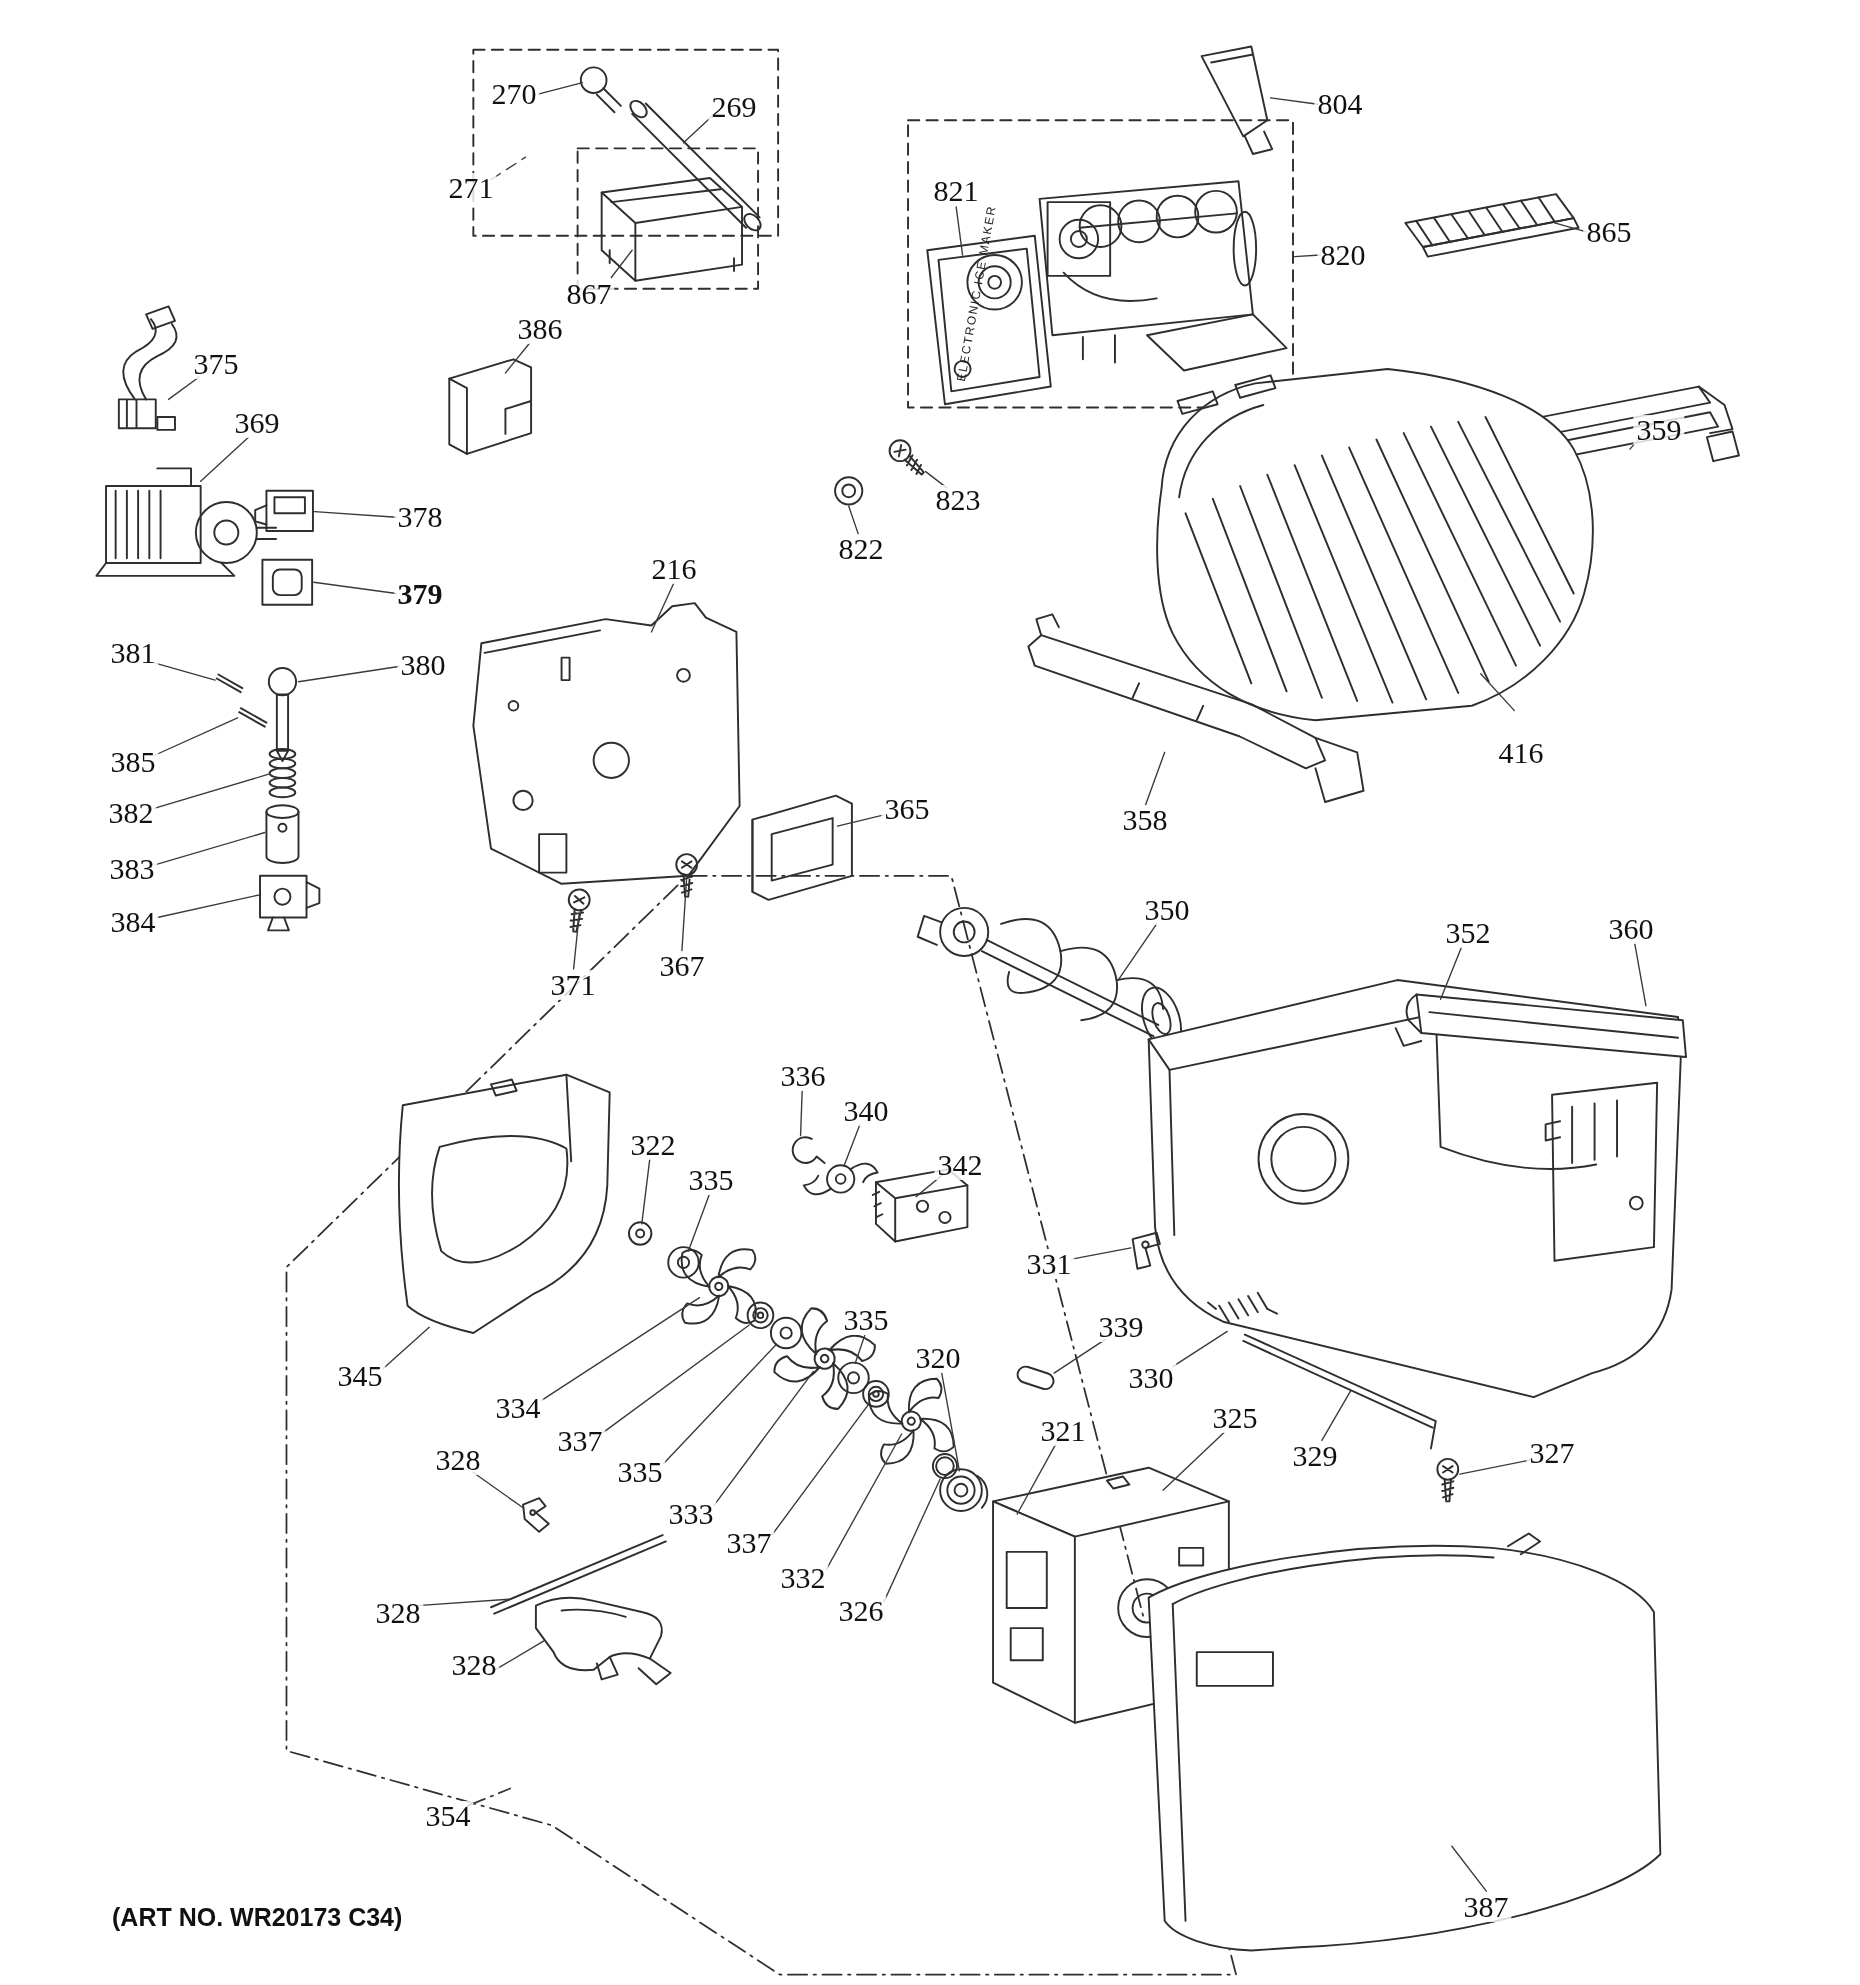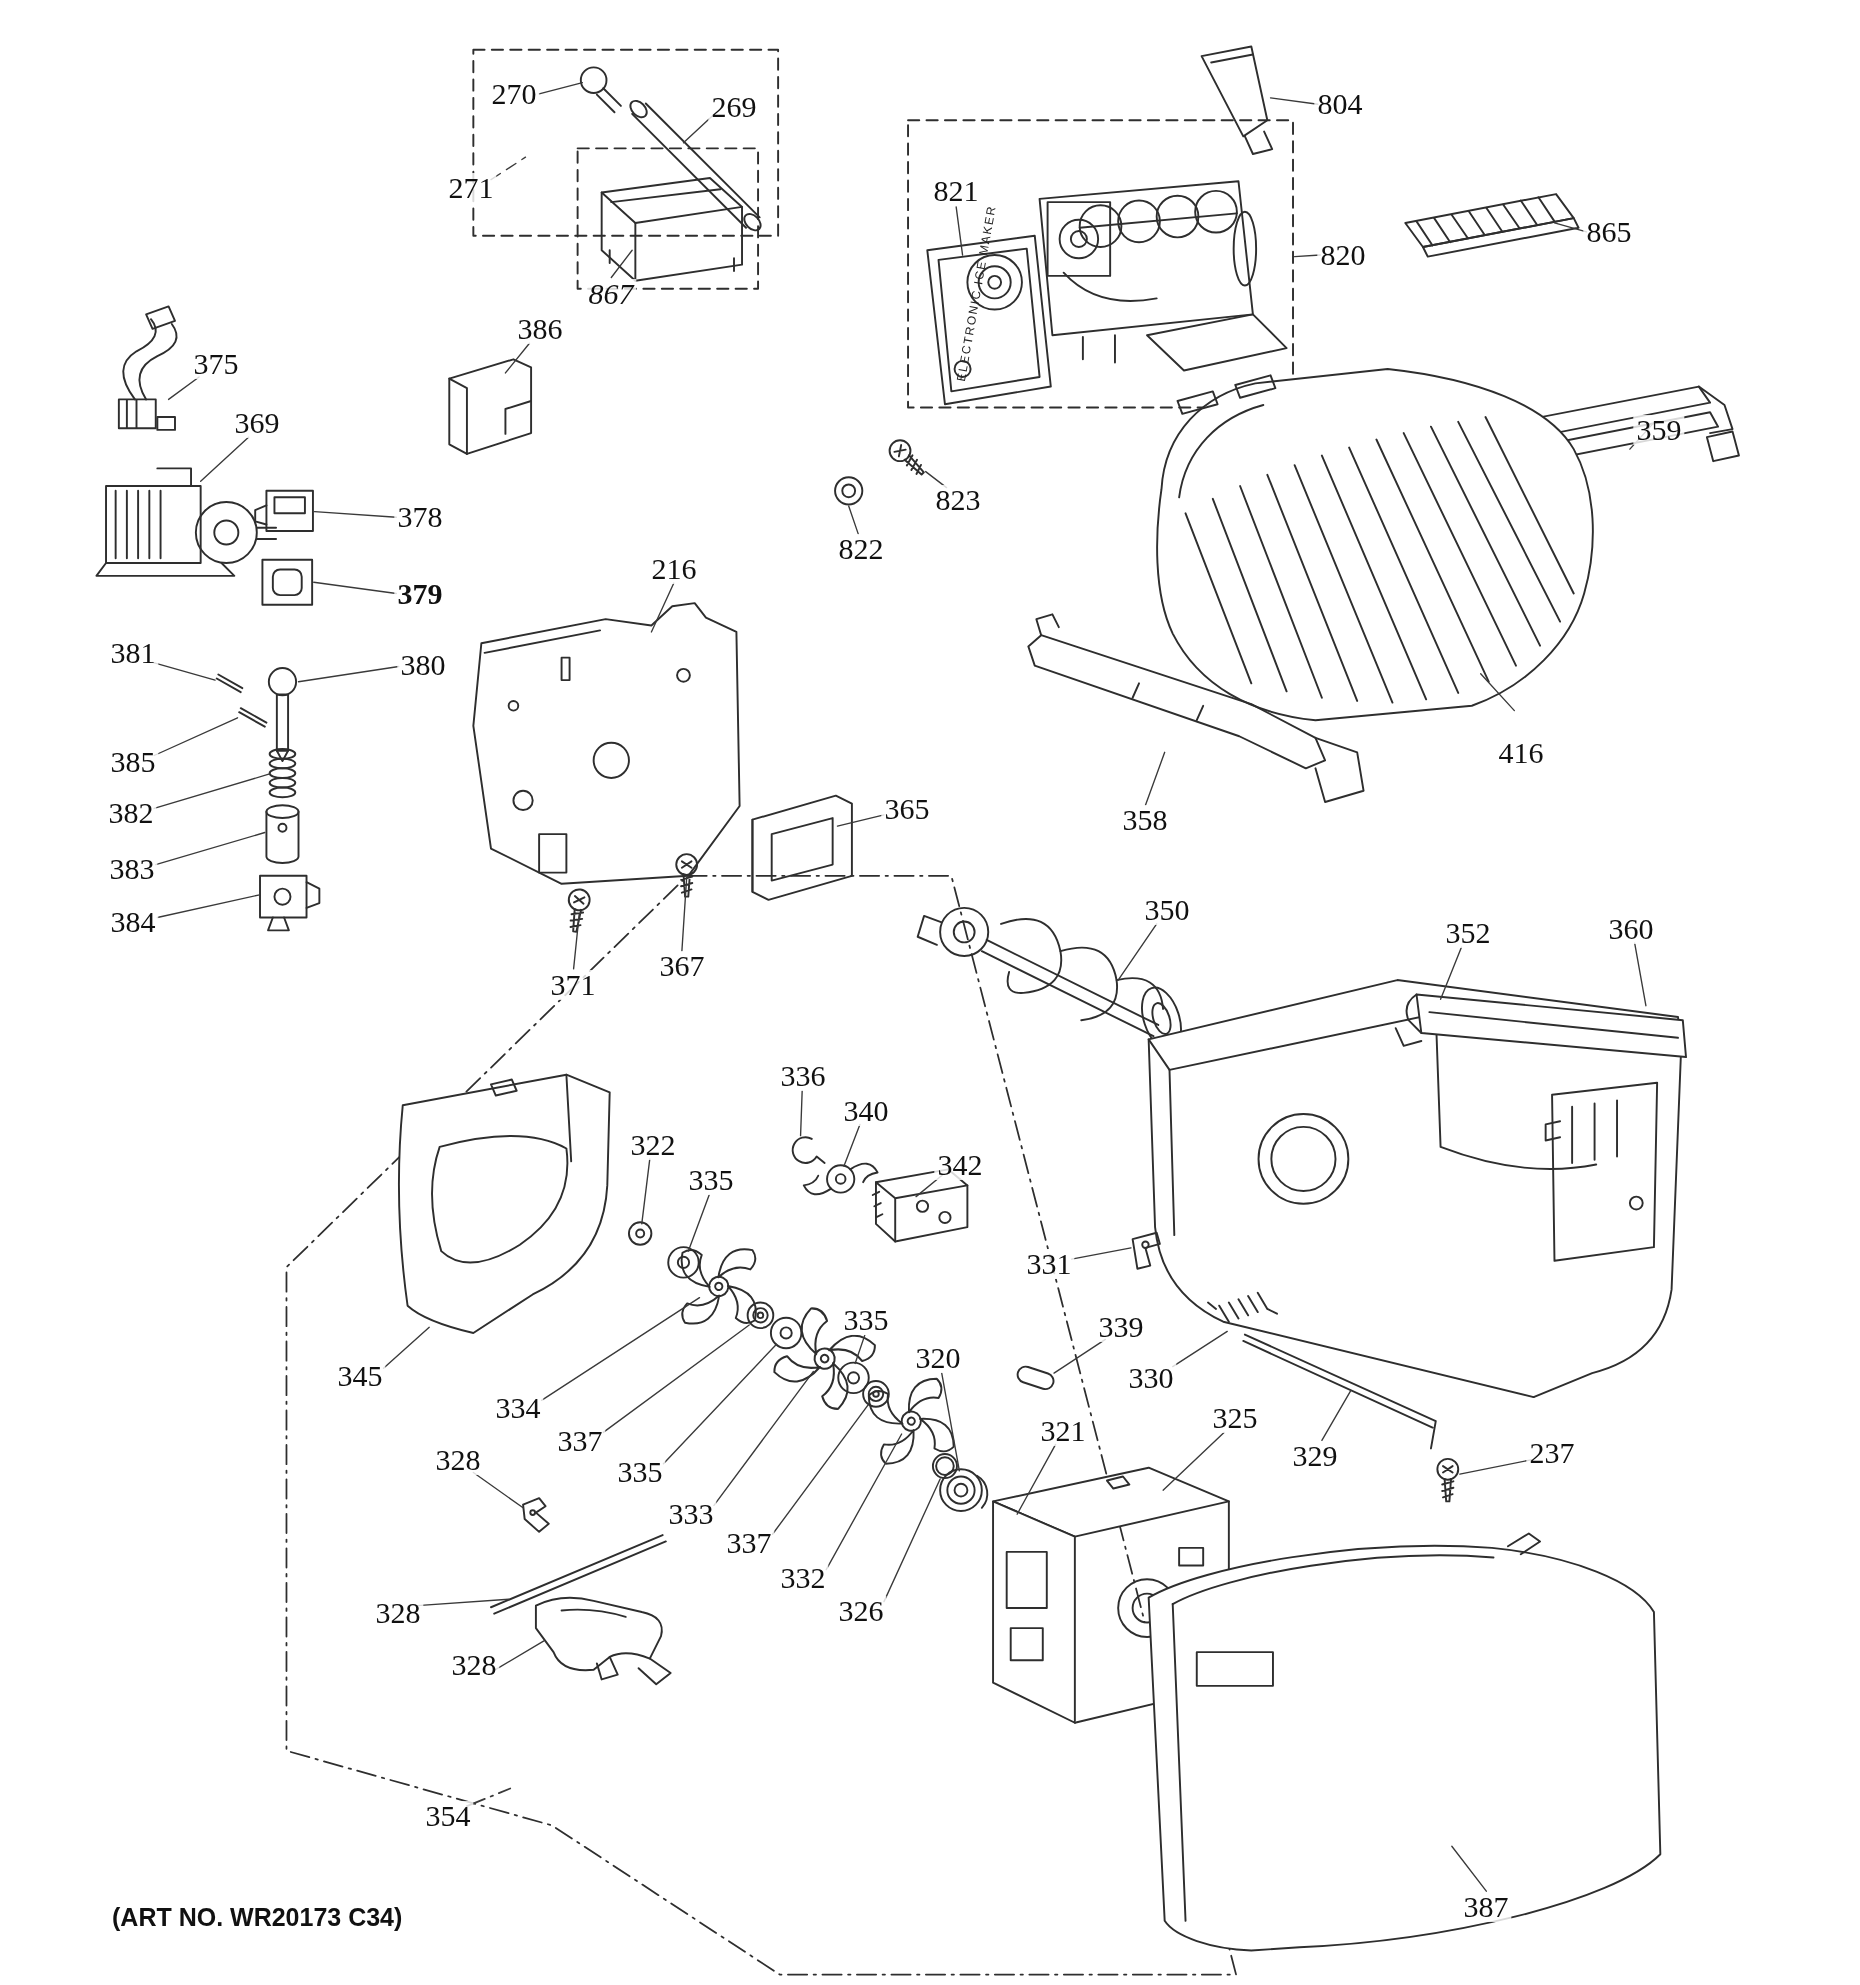--- a/index.html
+++ b/index.html
@@ -456,21 +456,21 @@
     <line class="leader" x1="614" y1="2084" x2="678" y2="2046"></line>
     <line class="leader dashdot" x1="582" y1="2252" x2="636" y2="2230"></line>
     <line class="leader" x1="1853" y1="2358" x2="1810" y2="2302"></line>
   </g>
 </svg>
 
 <div id="labels-layer">
       <div class="part-label" style="left: 514px; top: 94px;">270</div>
       <div class="part-label" style="left: 734px; top: 107px;">269</div>
       <div class="part-label" style="left: 471px; top: 188px;">271</div>
-      <div class="part-label" style="left: 611px; top: 294px; font-style: italic;">867</div>
+      <div class="part-label" style="left: 589px; top: 294px;">867</div>
       <div class="part-label" style="left: 540px; top: 329px;">386</div>
       <div class="part-label" style="left: 216px; top: 364px;">375</div>
       <div class="part-label" style="left: 257px; top: 423px;">369</div>
       <div class="part-label" style="left: 420px; top: 517px;">378</div>
       <div class="part-label" style="left: 420px; top: 594px; font-weight: bold;">379</div>
       <div class="part-label" style="left: 133px; top: 653px;">381</div>
       <div class="part-label" style="left: 423px; top: 665px;">380</div>
       <div class="part-label" style="left: 133px; top: 762px;">385</div>
       <div class="part-label" style="left: 131px; top: 813px;">382</div>
       <div class="part-label" style="left: 132px; top: 869px;">383</div>
@@ -505,21 +505,21 @@
       <div class="part-label" style="left: 866px; top: 1320px;">335</div>
       <div class="part-label" style="left: 749px; top: 1543px;">337</div>
       <div class="part-label" style="left: 803px; top: 1578px;">332</div>
       <div class="part-label" style="left: 861px; top: 1611px;">326</div>
       <div class="part-label" style="left: 938px; top: 1358px;">320</div>
       <div class="part-label" style="left: 1063px; top: 1431px;">321</div>
       <div class="part-label" style="left: 1121px; top: 1327px;">339</div>
       <div class="part-label" style="left: 1151px; top: 1378px;">330</div>
       <div class="part-label" style="left: 1235px; top: 1418px;">325</div>
       <div class="part-label" style="left: 1315px; top: 1456px;">329</div>
-      <div class="part-label" style="left: 1552px; top: 1453px;">237</div>
+      <div class="part-label" style="left: 1552px; top: 1453px;">327</div>
       <div class="part-label" style="left: 458px; top: 1460px;">328</div>
       <div class="part-label" style="left: 398px; top: 1613px;">328</div>
       <div class="part-label" style="left: 474px; top: 1665px;">328</div>
       <div class="part-label" style="left: 448px; top: 1816px;">354</div>
       <div class="part-label" style="left: 1486px; top: 1907px;">387</div>
     </div>
 
 <div class="plate-text">ELECTRONIC ICE MAKER</div>
 
 <div class="art-no">(ART NO. WR20173 C34)</div>

